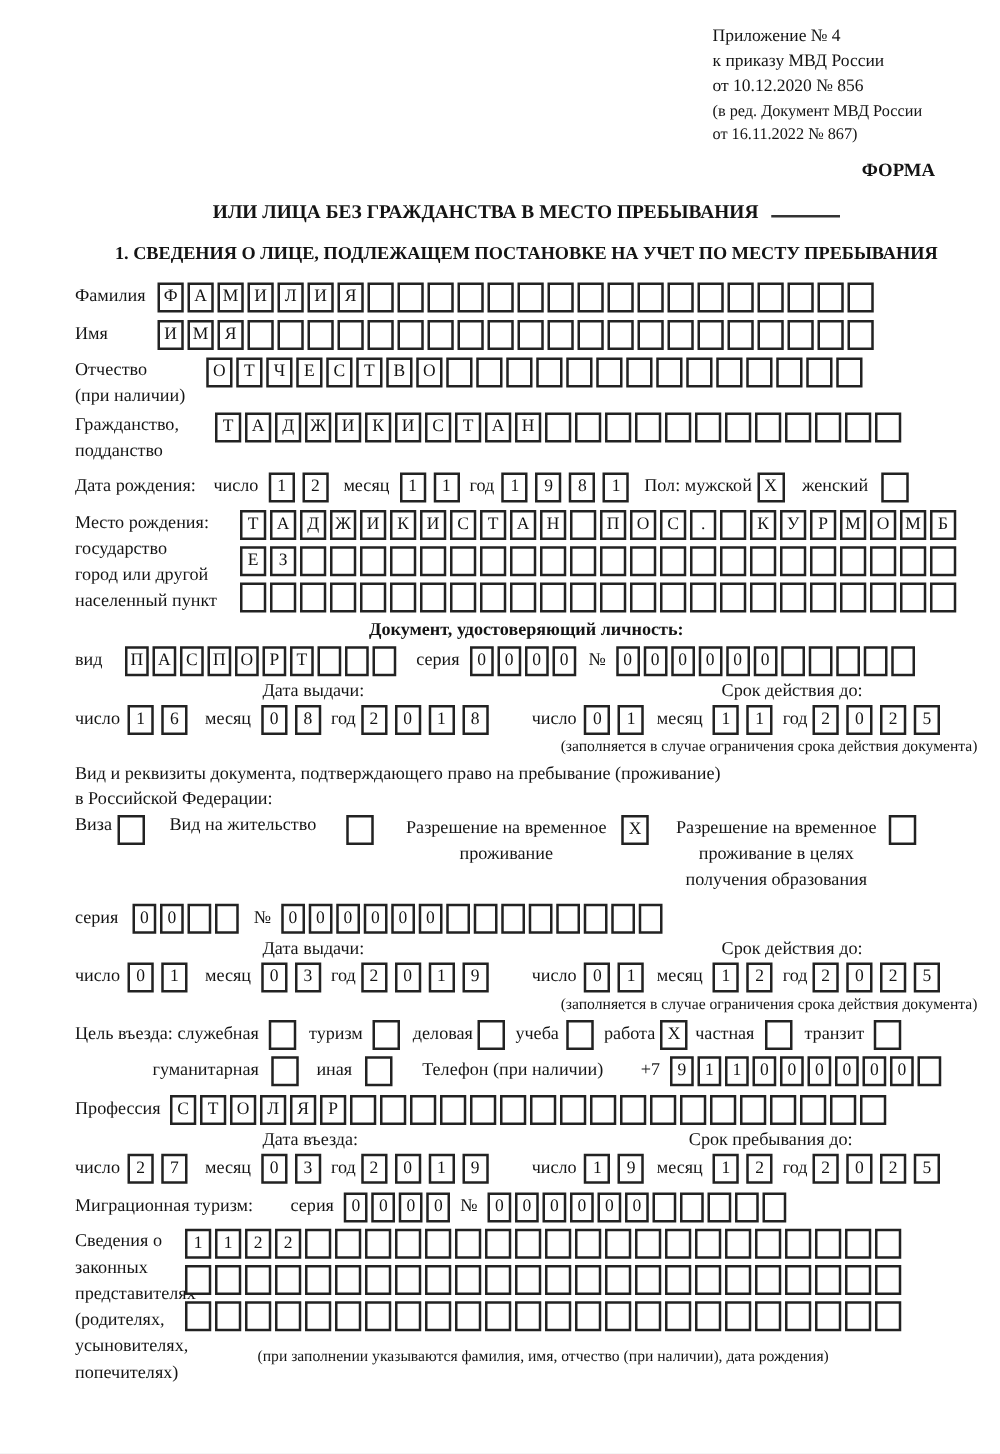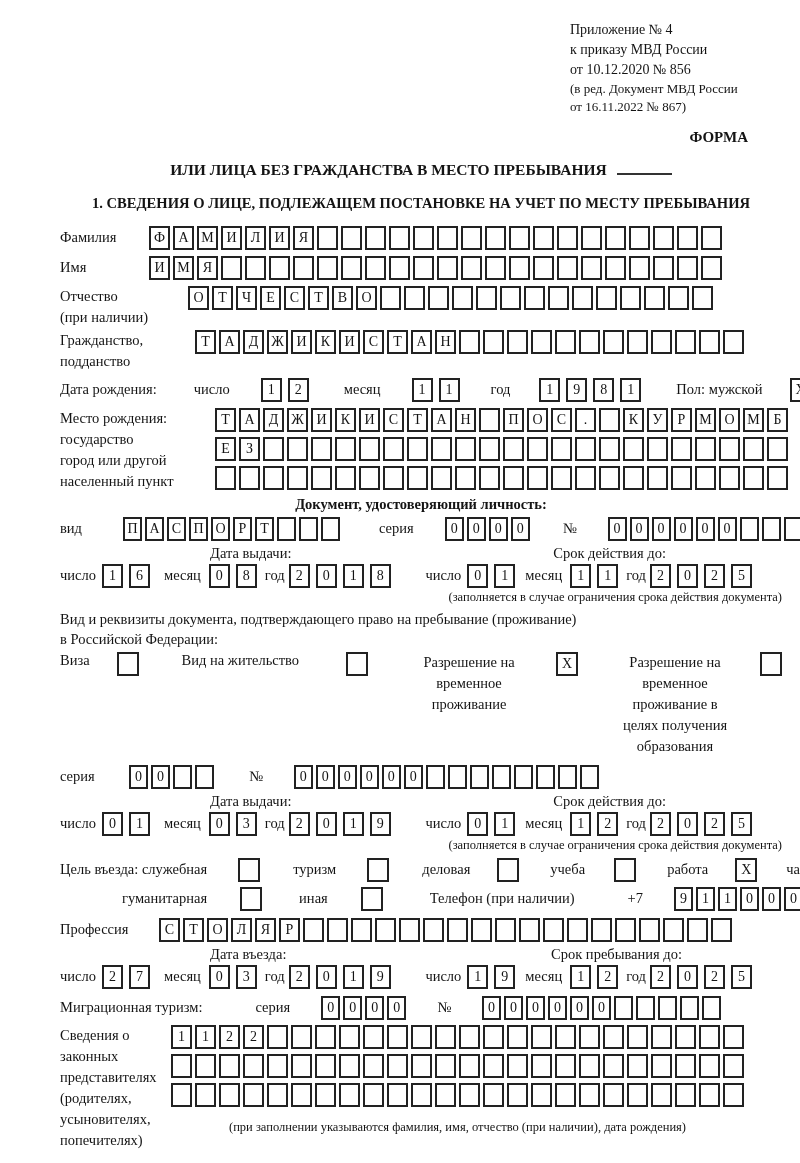--- a/index.html
+++ b/index.html
@@ -8,42 +8,42 @@
     font-family:"Liberation Serif","DejaVu Serif",serif;
     box-sizing:border-box;padding:20px 18px 10px 60px;
     position:relative;overflow:hidden;margin:0 auto;
   }
   .annex{width:190px;margin-left:auto;margin-right:22px;font-size:14px;line-height:1.42;}
   .annex .small{font-size:13px;}
   .forma{text-align:right;margin:12px 34px 0 0;font-weight:bold;font-size:15px;}
   .title{text-align:center;font-weight:bold;font-size:15.5px;line-height:1.5;margin-top:12px;}
   .uline{display:inline-block;width:55px;border-bottom:2.5px solid #333;margin-left:10px;}
   .section{font-weight:bold;font-size:14.6px;margin-top:14px;text-align:center;}
-  .row{display:flex;align-items:center;margin-top:6px;gap:23px;}
+  .row{display:flex;align-items:center;margin-top:6px;}
   .row.top{align-items:flex-start;}
   .lbl{font-size:14.5px;white-space:nowrap;}
   .lblcol{font-size:14.5px;line-height:21px;flex-shrink:0;}
   .cells{display:flex;gap:3px;}
   .dcells{display:flex;gap:6px;}
   .cell{
     box-sizing:border-box;flex:0 0 21px;width:21px;height:24px;
     border:2px solid #222;display:flex;align-items:center;justify-content:center;
     font-size:14px;background:#fff;
   }
   .cells.sm .cell{flex-basis:19px;width:19px;}
   .cells.sm{gap:3px;}
   .cbox{
     box-sizing:border-box;width:22px;height:24px;border:2px solid #222;
     display:inline-flex;align-items:center;justify-content:center;font-size:14px;flex-shrink:0;background:#fff;
   }
   .stack{display:flex;flex-direction:column;gap:5px;}
   .center-bold{font-weight:bold;text-align:center;font-size:14.5px;margin-top:4px;}
   .dlabels{display:flex;font-size:14.5px;margin-top:4px;}
   .dl1{margin-left:150px;}
-  .dl2{margin-left:auto;margin-right:116px;}
+  .dl2{margin-left:auto;margin-right:92px;}
   .dl2b{margin-left:auto;margin-right:100px;}
   .dvals{display:flex;justify-content:space-between;margin-top:2px;padding-right:30px;}
   .dgroup{display:flex;align-items:center;}
   .note{font-size:12.5px;text-align:right;margin-top:2px;}
   .plain{font-size:14.5px;margin-top:6px;}
   .wraplbl{font-size:14.5px;line-height:1.45;text-align:center;}
   .ml4{margin-left:4px;}.ml6{margin-left:6px;}.ml8{margin-left:8px;}
   .ml10{margin-left:10px;}.ml12{margin-left:12px;}.ml14{margin-left:14px;}
   .ml16{margin-left:16px;}.ml20{margin-left:20px;}.ml24{margin-left:24px;}.ml30{margin-left:30px;}
   .w66{width:66px;flex-shrink:0;}

